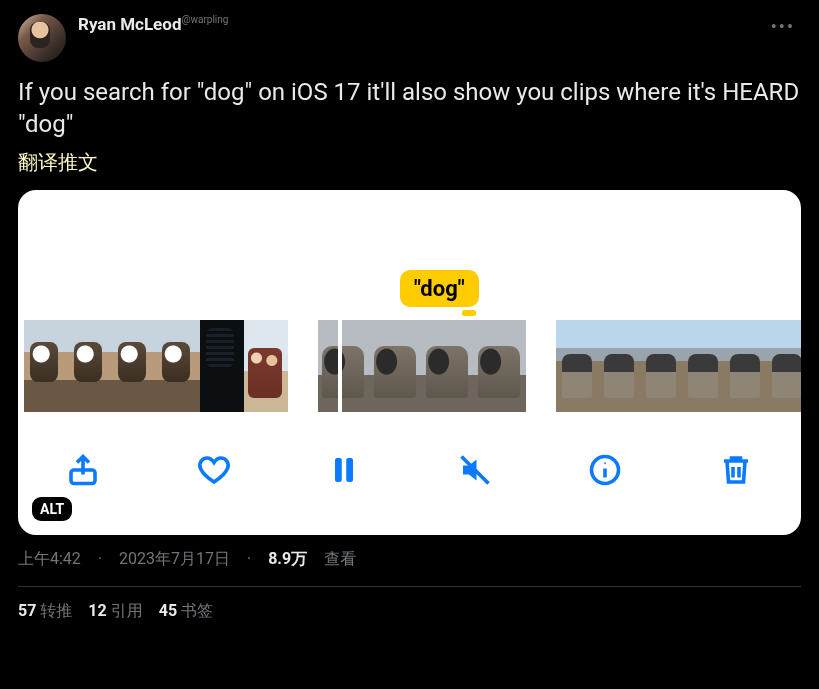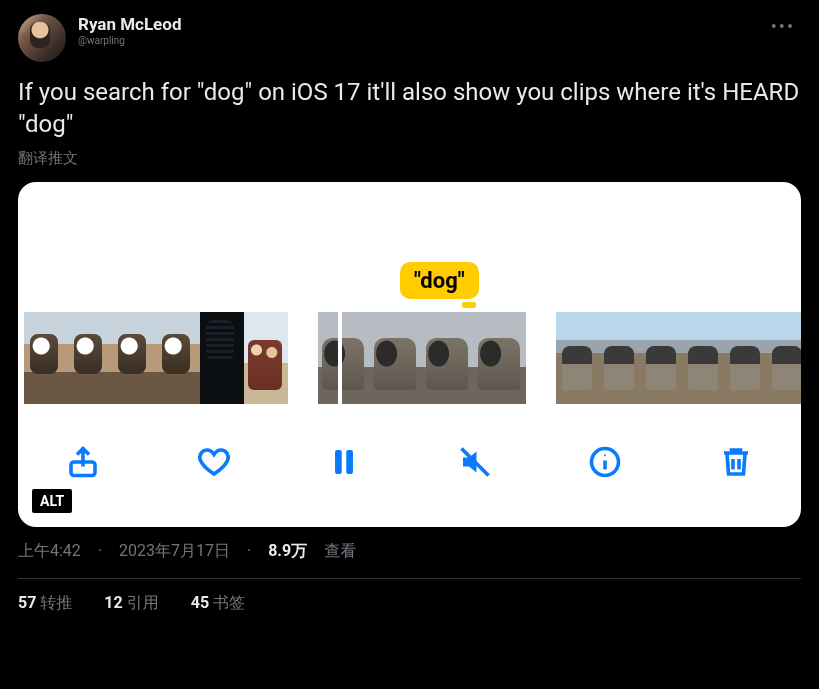--- a/index.html
+++ b/index.html
@@ -26,39 +26,39 @@
     flex-shrink: 0;
     position: relative;
     overflow: hidden;
   }
   .avatar::after{
     content:""; position:absolute; left:12px; top:8px; width:20px; height:26px;
     background: radial-gradient(circle at 50% 30%, #e6c39f 0 8px, transparent 9px),
                 linear-gradient(#2b2420,#2b2420);
     border-radius: 8px;
   }
-  .name-block { display:flex; flex-direction:column; line-height:1.25; }
+  .name-block { display:flex; flex-direction:row; line-height:1.25; }
   .display-name { font-weight:700; font-size:17px; color:#e7e9ea; }
   .handle { font-size:10px; color:#71767b; }
   .more {
     position:absolute; right:0; top:-4px;
     color:#71767b; font-size:18px; letter-spacing:2px;
     padding:6px; cursor:pointer;
   }
   .body-text {
     margin-top:14px;
     font-size:24px;
     line-height:1.35;
     color:#e7e9ea;
     font-weight:400;
   }
   .translate {
     margin-top:8px;
-    color:#737373;
-    font-size:15px;
+    color:#fef9c3;
+    font-size:20px;
     cursor:pointer;
   }
   .media-card {
     margin-top:14px;
     background:#fff;
     border-radius:18px;
     overflow:hidden;
     position:relative;
     height:345px;
   }
@@ -143,38 +143,38 @@
     color:#0a7aff;
     cursor:pointer;
   }
   .tb-btn svg { width:36px; height:36px; stroke:#0a7aff; fill:none; stroke-width:2.4; }
   .tb-btn.pause svg rect { fill:#0a7aff; stroke:none; }
   .tb-btn.mute svg { fill:#0a7aff; stroke:#0a7aff; }
   .alt-badge {
     position:absolute; left:14px; bottom:14px;
     background:#000; color:#fff;
     font-weight:700; font-size:14px;
-    padding:4px 8px; border-radius:2px;
+    padding:4px 8px; border-radius:9px;
   }
 
   .meta {
     margin-top:14px;
     color:#71767b;
     font-size:16px;
     display:flex; gap:17px; align-items:baseline;
   }
   .meta .views-n { color:#e7e9ea; font-weight:700;text-align:center; }
   .divider {
     margin-top:16px;
     border-top:1px solid #2f3336;
   }
   .stats {
     margin-top:14px;
     display:flex;
-    gap:32px;
+    gap:16px;
     color:#71767b;
     font-size:16px;
   }
   .stats .n { color:#e7e9ea; font-weight:700; margin-right:4px; }
 </style>
 </head>
 <body>
 
 <div class="tweet">
 

